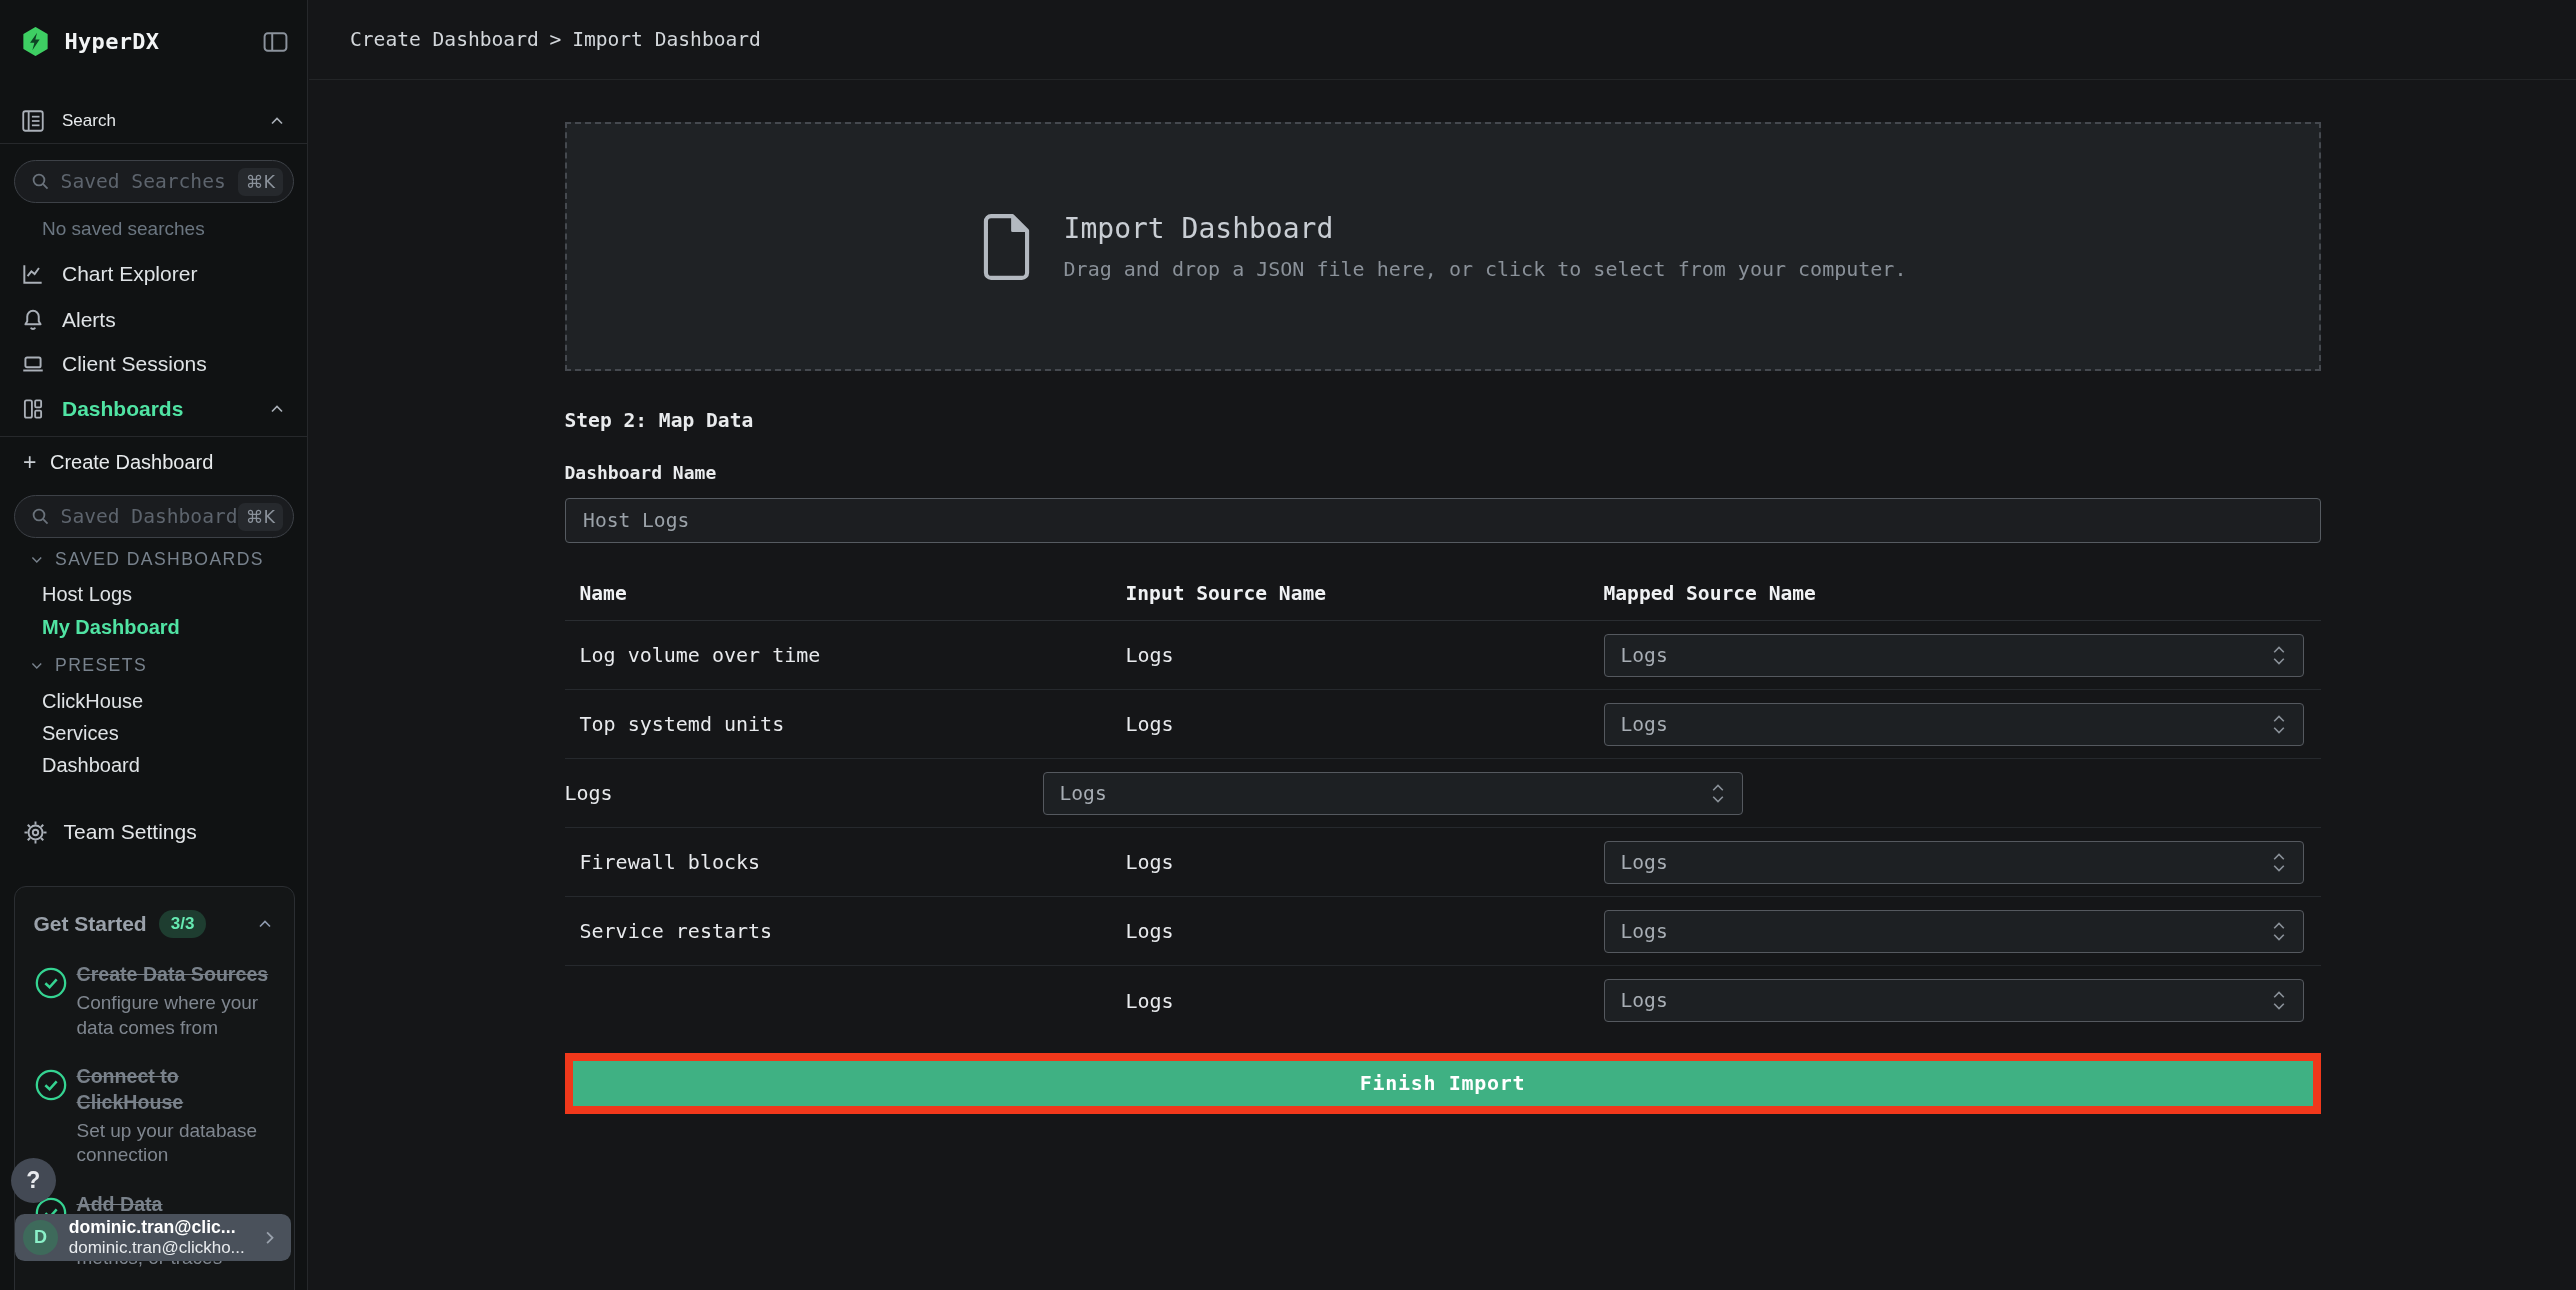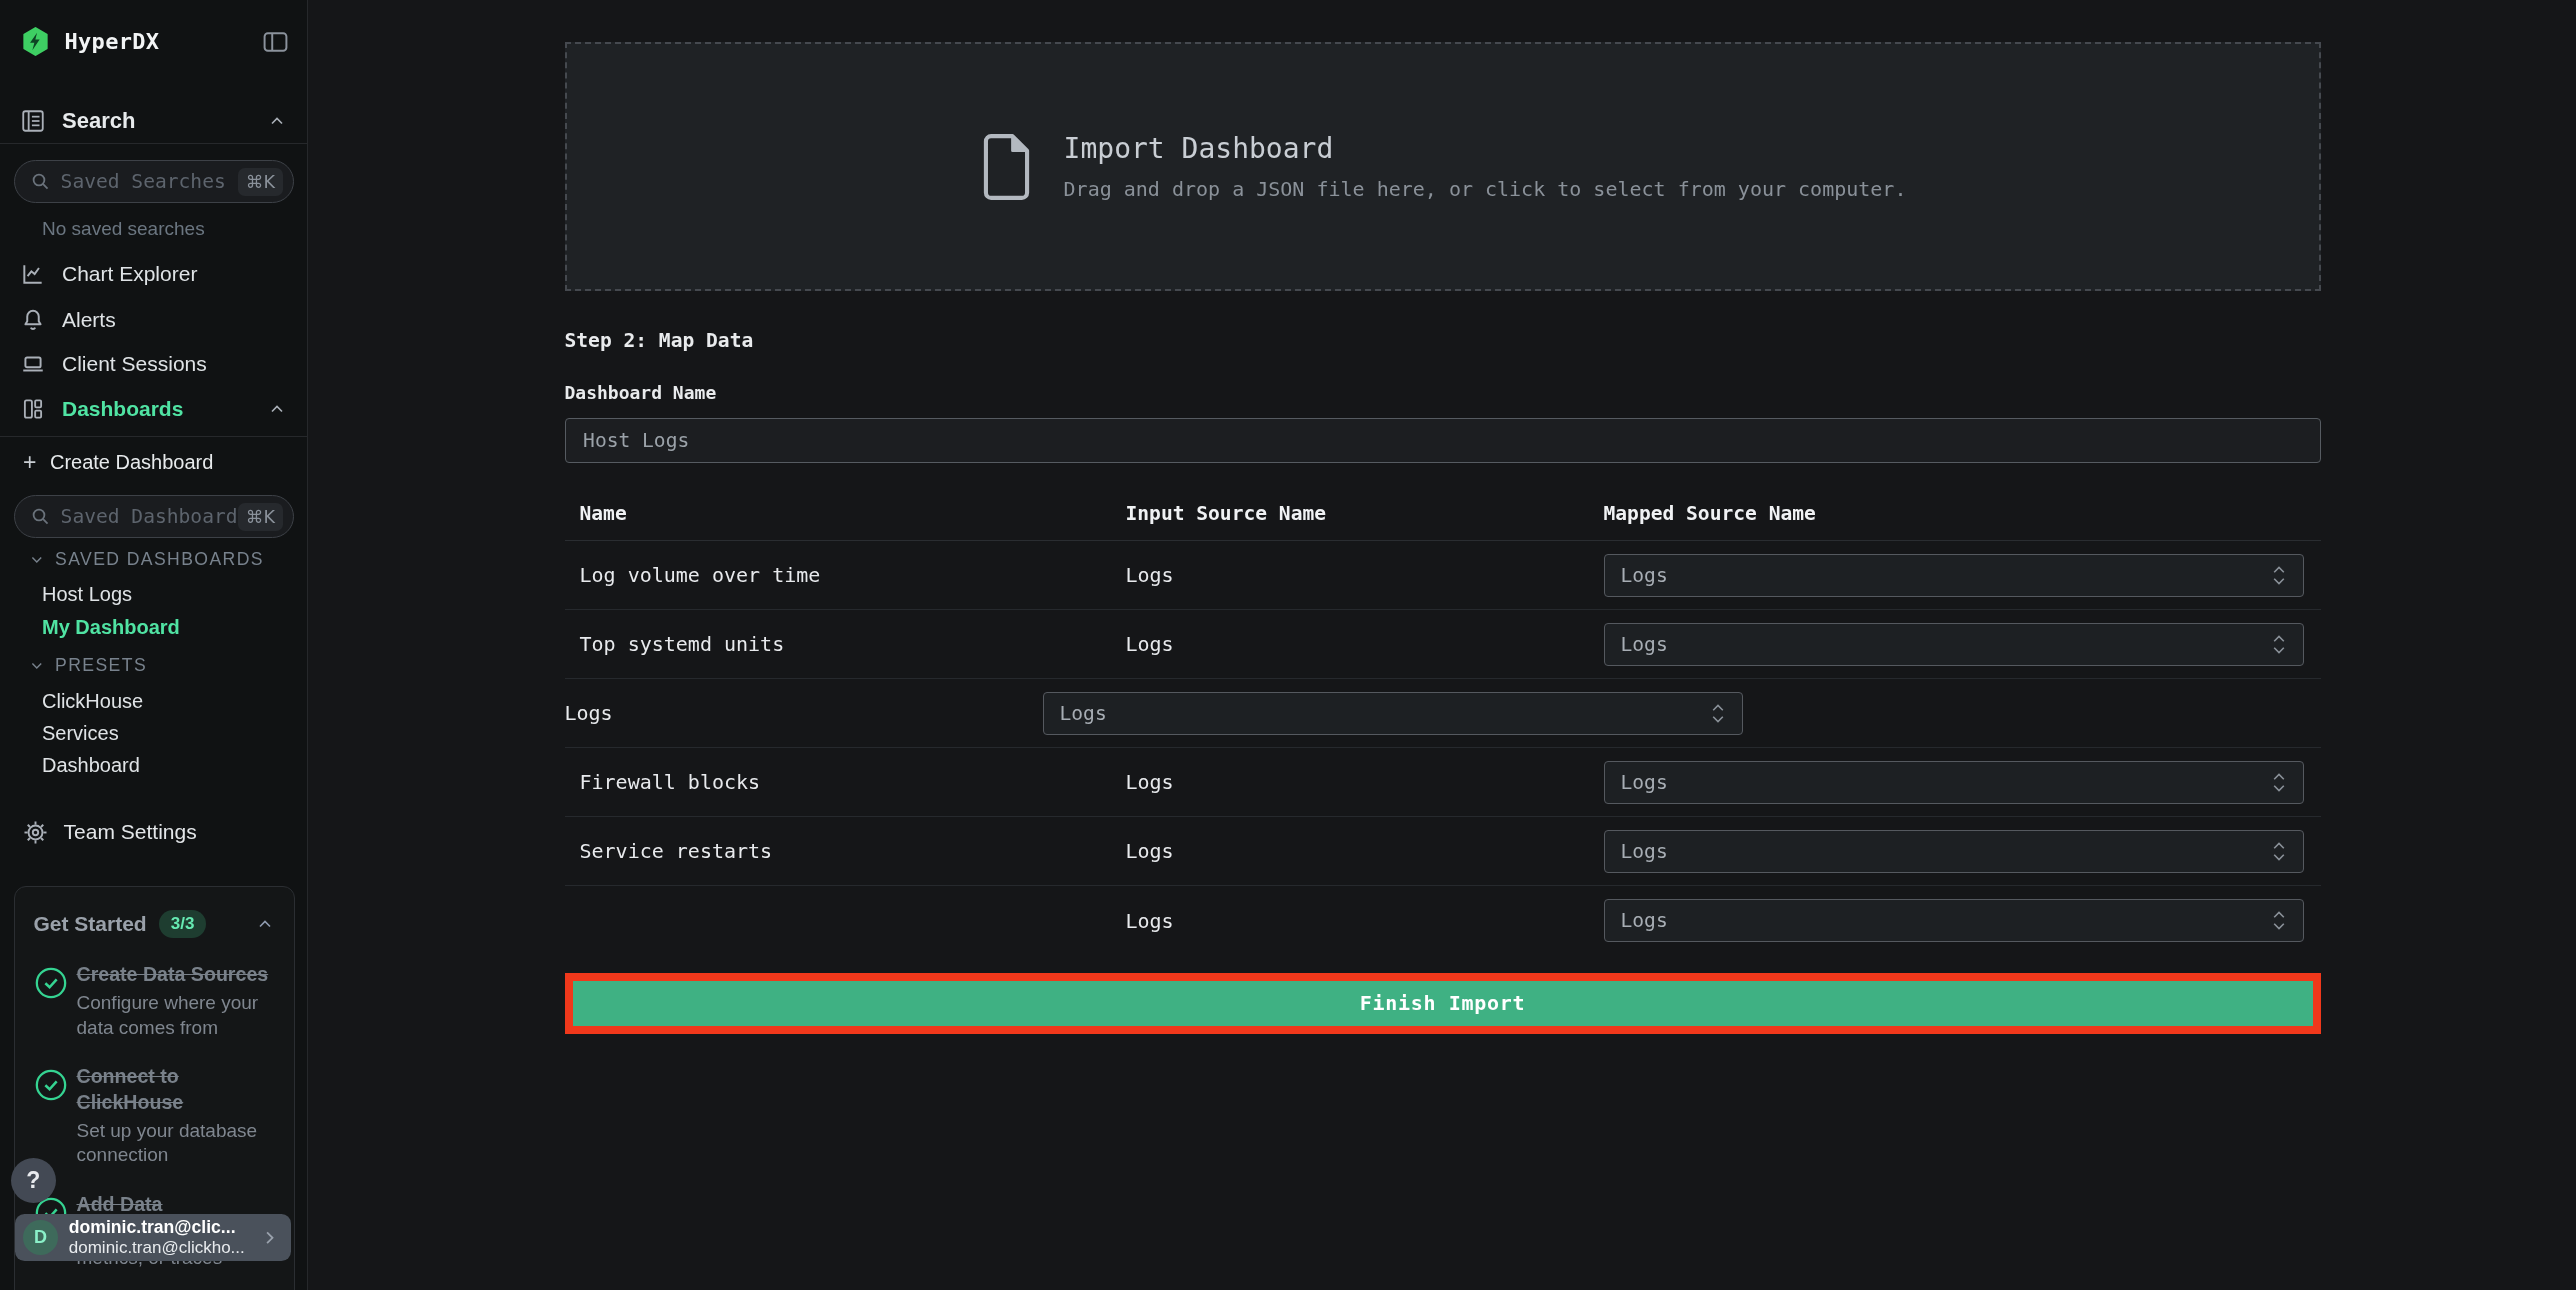--- a/index.html
+++ b/index.html
@@ -6,21 +6,21 @@
   html,body { width:2576px; height:1291px; overflow:hidden; background:#151618; font-family:"Liberation Sans", sans-serif; }
 
   
   .sidebar { position:absolute; left:0; top:0; width:308px; height:1291px; background:#101213; border-right:0.7px solid #26282b; z-index:10; }
   .logo-row { position:absolute; top:20px; left:20px; right:17.6px; height:43px; display:flex; align-items:center; }
   .logo-mark { width:31px; height:31px; flex:0 0 auto; }
   .logo-name { margin-left:13.5px; font-family:"DejaVu Sans Mono", monospace; font-weight:bold; font-size:22px; color:#f2f4f5; letter-spacing:0.3px; }
   .panel-toggle { margin-left:auto; cursor:pointer; }
 
   .navgroup-row { position:absolute; left:20px; right:20px; height:39px; display:flex; align-items:center; }
-  .navgroup-row .ng-label { margin-left:16px; font-size:22px; color:#e7eaec;font-weight:bold; }
+  .navgroup-row .ng-label { margin-left:16px; font-size:17px; color:#e7eaec; }
   .navgroup-row .chev { margin-left:auto; }
   .divider { position:absolute; left:0; right:0; height:0.7px; background:#26282b; }
 
   .pill-input { position:absolute; left:13.5px; right:13.5px; height:43px; background:#1a1c1f; border:1.4px solid #3d4147; border-radius:23px; display:flex; align-items:center; padding:0 9.5px 0 15px; }
   .pill-input input { flex:1; min-width:0; background:transparent; border:none; outline:none; font-family:"DejaVu Sans Mono", monospace; font-size:19.6px; color:#c6cbd1; margin-left:9.5px; }
   .pill-input input::placeholder { color:#5d646d; }
   .kbd-badge { background:#26292d; color:#8a919a; border-radius:6.8px; padding:4px 8px; font-size:17.6px; font-family:"DejaVu Sans", sans-serif; }
 
   .muted-note { position:absolute; left:42px; font-size:19px; color:#6b7681; }
   .nav-item { position:absolute; left:20px; right:20px; height:39px; display:flex; align-items:center; cursor:pointer; }
@@ -315,20 +315,25 @@
     </span>
     <span class="chev">
       <svg width="21.6" height="21.6" viewBox="0 0 24 24">
           <polyline points="9,6 15,12 9,18" fill="none" stroke="#9aa2ad" stroke-width="2"></polyline>
         </svg>
     </span>
   </div>
 </div>
 
 <div class="main">
+  <div class="main-header">
+    <span class="breadcrumb">
+      <span>Create Dashboard</span><span class="sep">&gt;</span><span>Import Dashboard</span>
+    </span>
+  </div>
 
   <div class="content">
     <div class="dropzone">
       <div class="dz-inner">
         <span>
           <svg width="55" height="72" viewBox="0 0 32 42">
             <path d="M7 3h12.5L28 11.5V36a3 3 0 0 1-3 3H7a3 3 0 0 1-3-3V6a3 3 0 0 1 3-3z" fill="none" stroke="#b3b9c0" stroke-width="2.4" stroke-linejoin="round"></path>
             <path d="M19.5 3v8.5H28" fill="#b3b9c0" stroke="#b3b9c0" stroke-width="1.6" stroke-linejoin="round"></path>
           </svg>
         </span>

